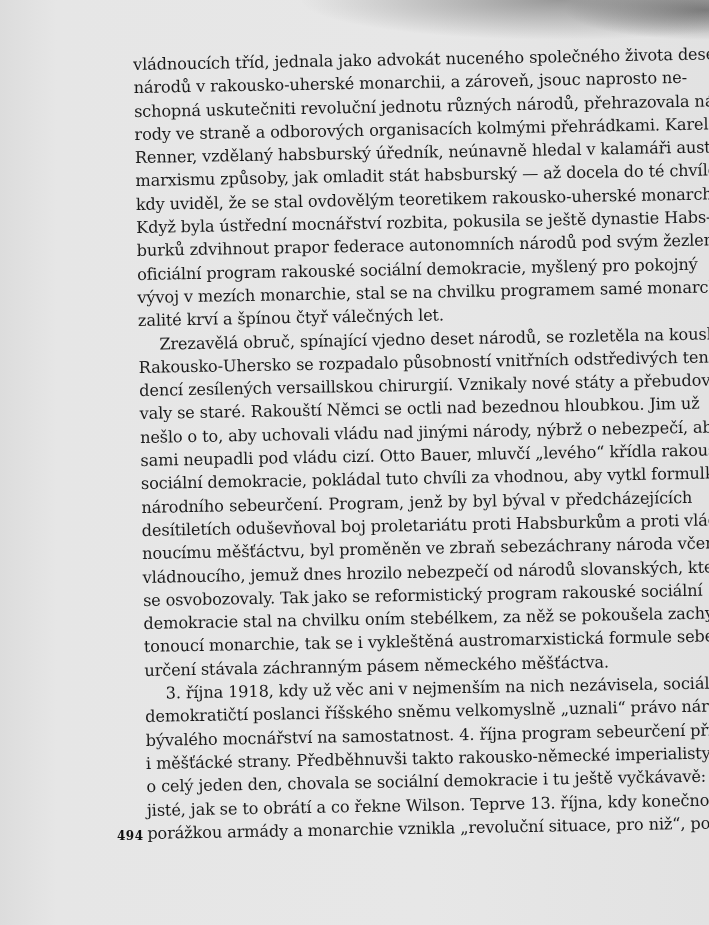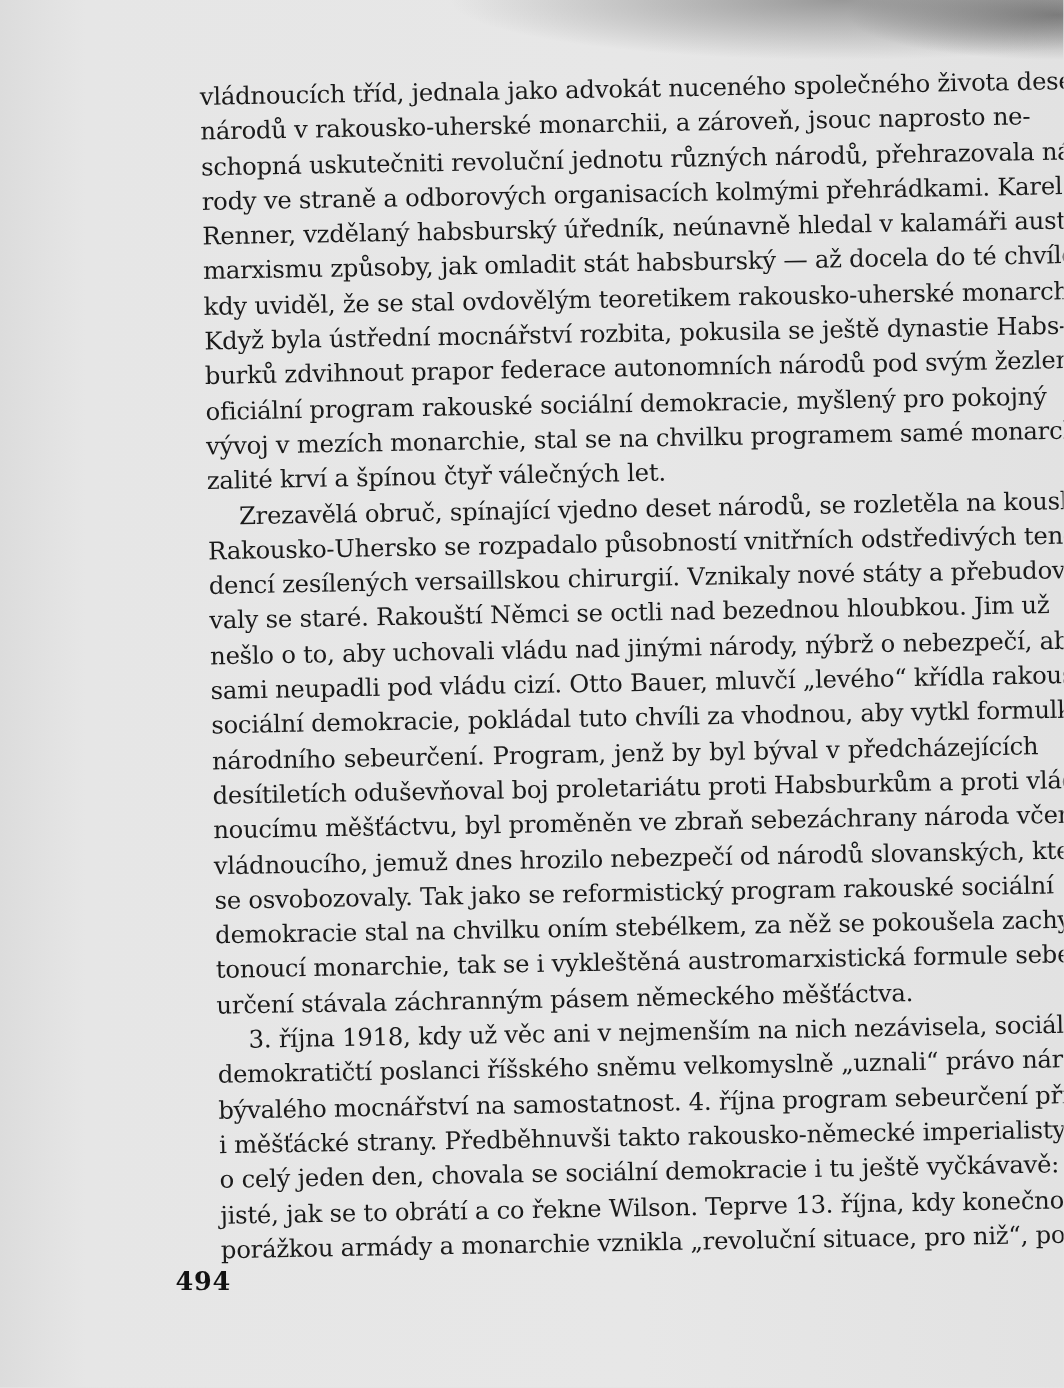--- a/index.html
+++ b/index.html
@@ -46,24 +46,23 @@
   }
   .line.last {
     text-align-last: left;
   }
   .page-number {
     position: absolute;
     left: 117px;
     top: 829px;
     font-family: "DejaVu Serif", "Liberation Serif", serif;
     font-weight: bold;
-    font-size: 17px;
+    font-size: 12px;
     color: #111;
     letter-spacing: 0.5px;
-    margin-top: 16px;
   }
 </style>
 </head>
 <body>
 
 <div class="paper"></div>
 
 <div class="text-block">
 
   <span class="line">vládnoucích tříd, jednala jako advokát nuceného společného života deseti</span>

